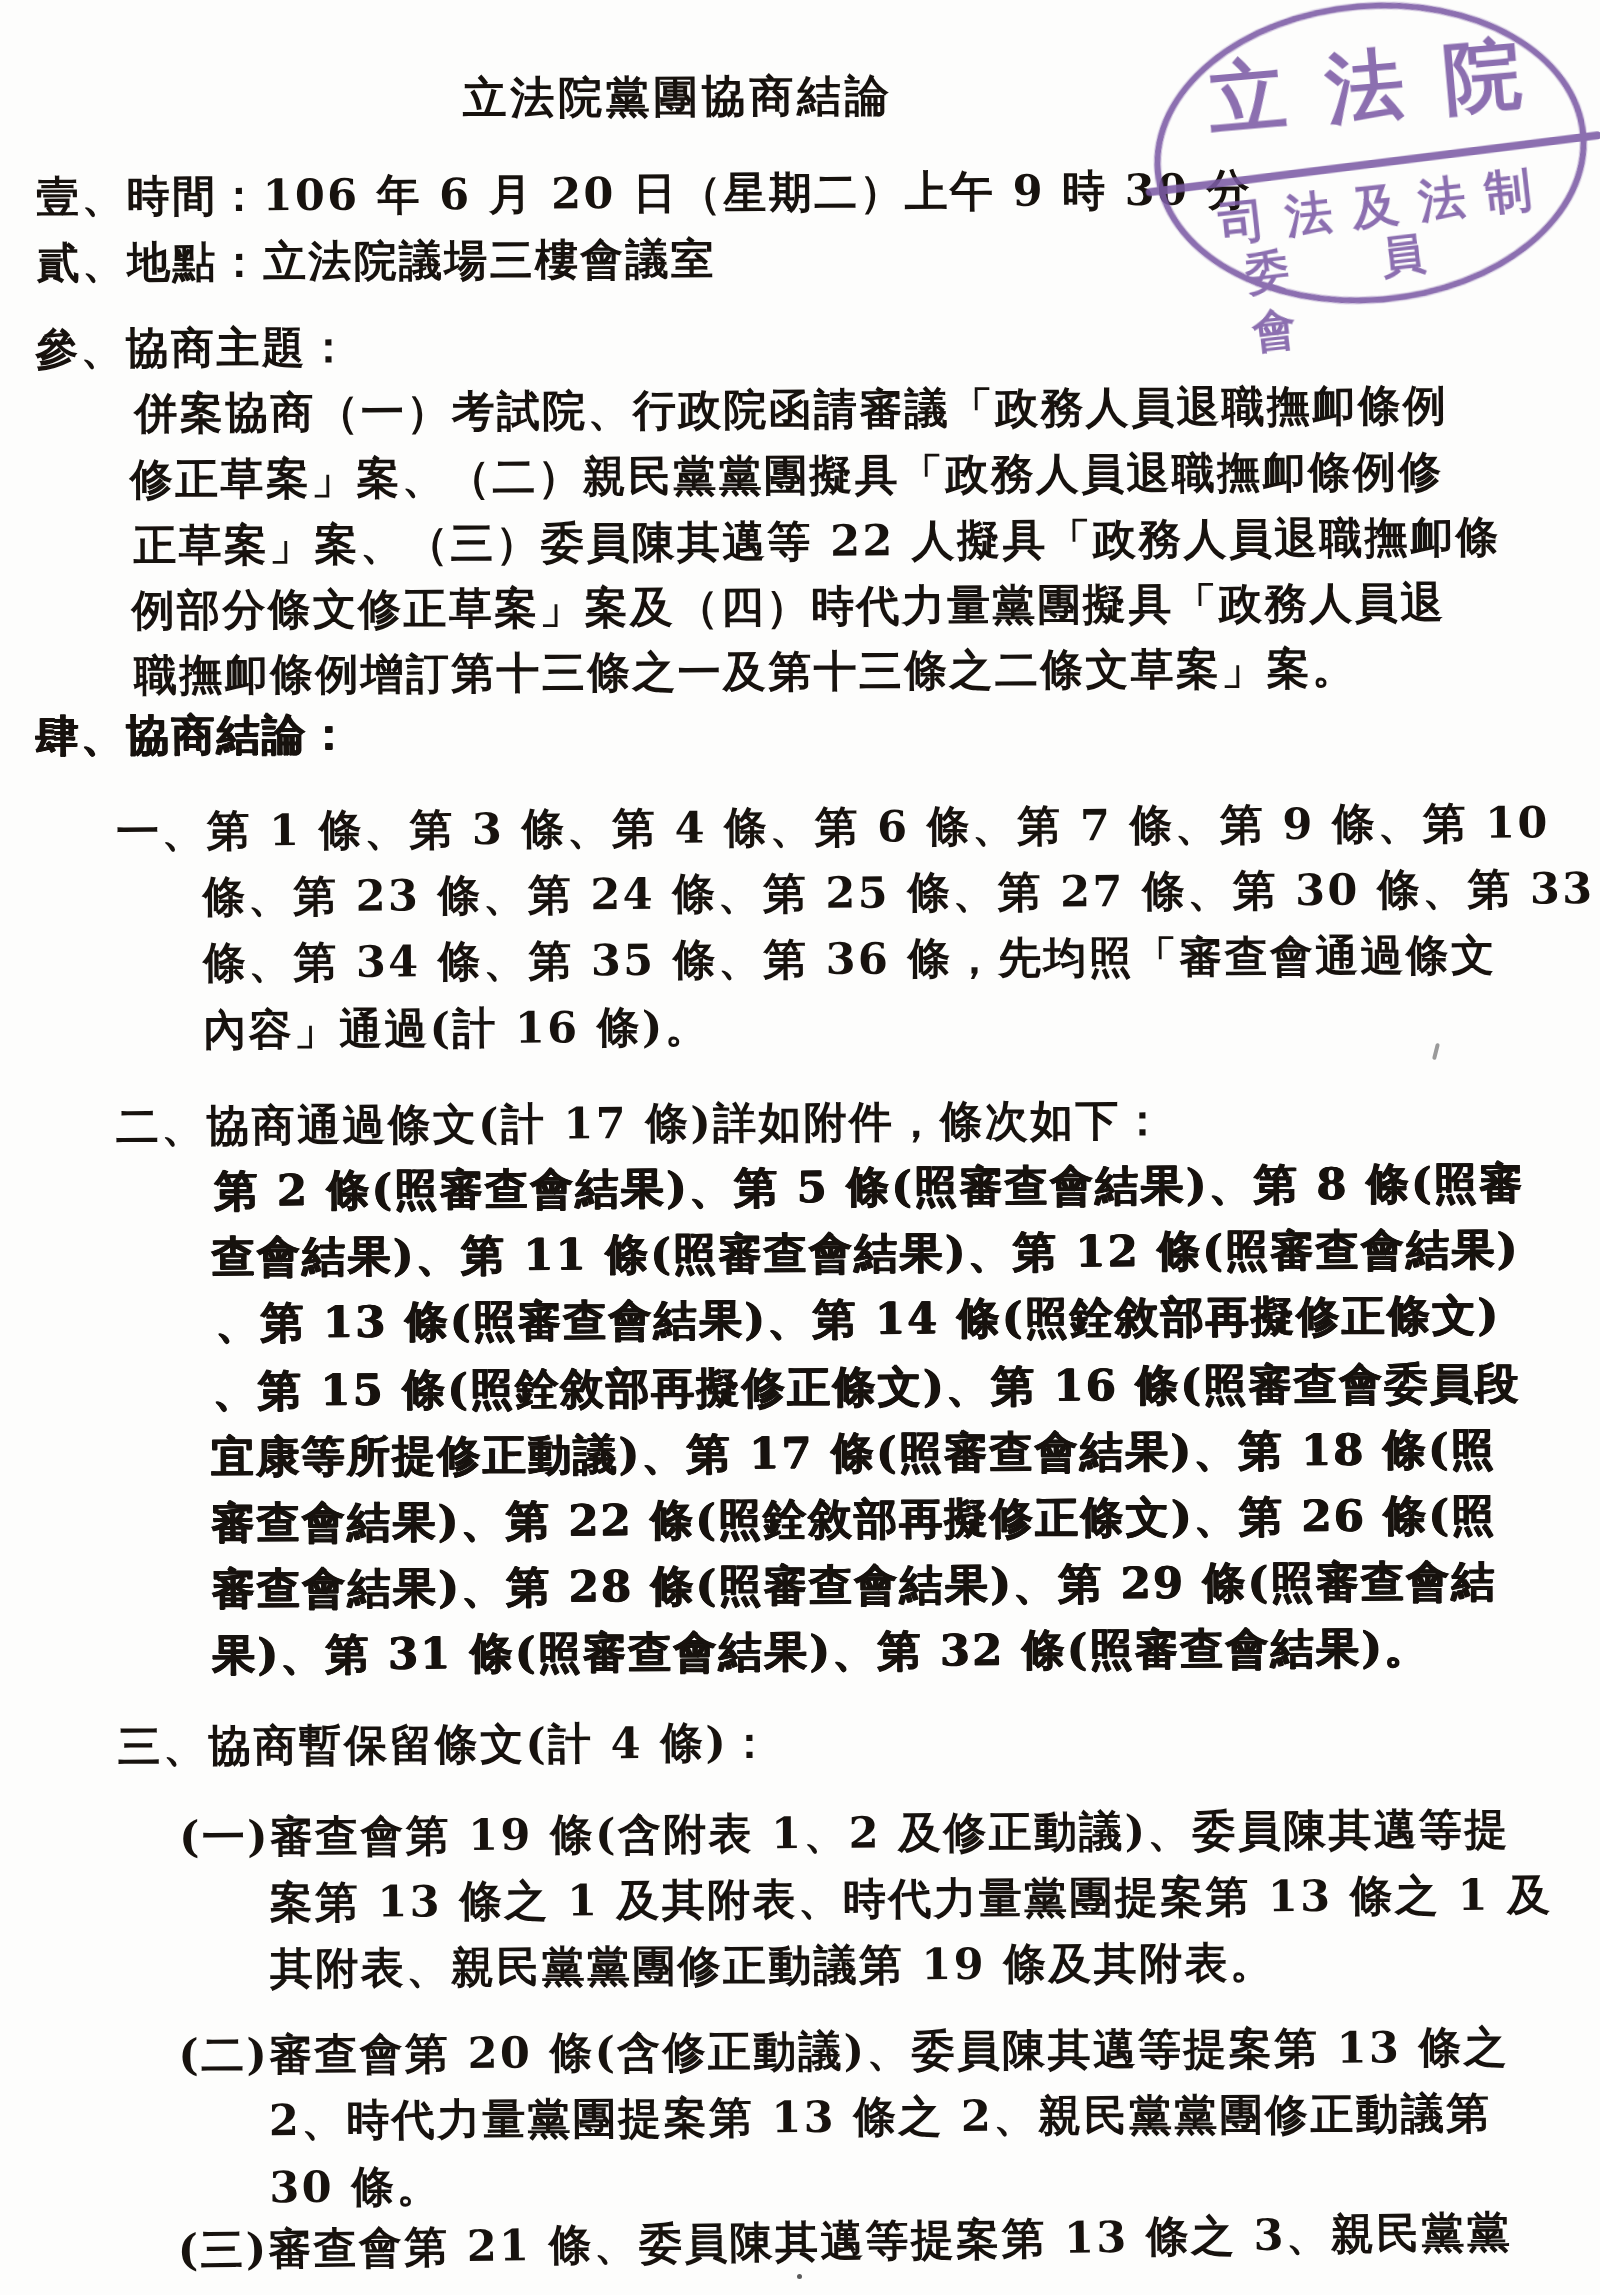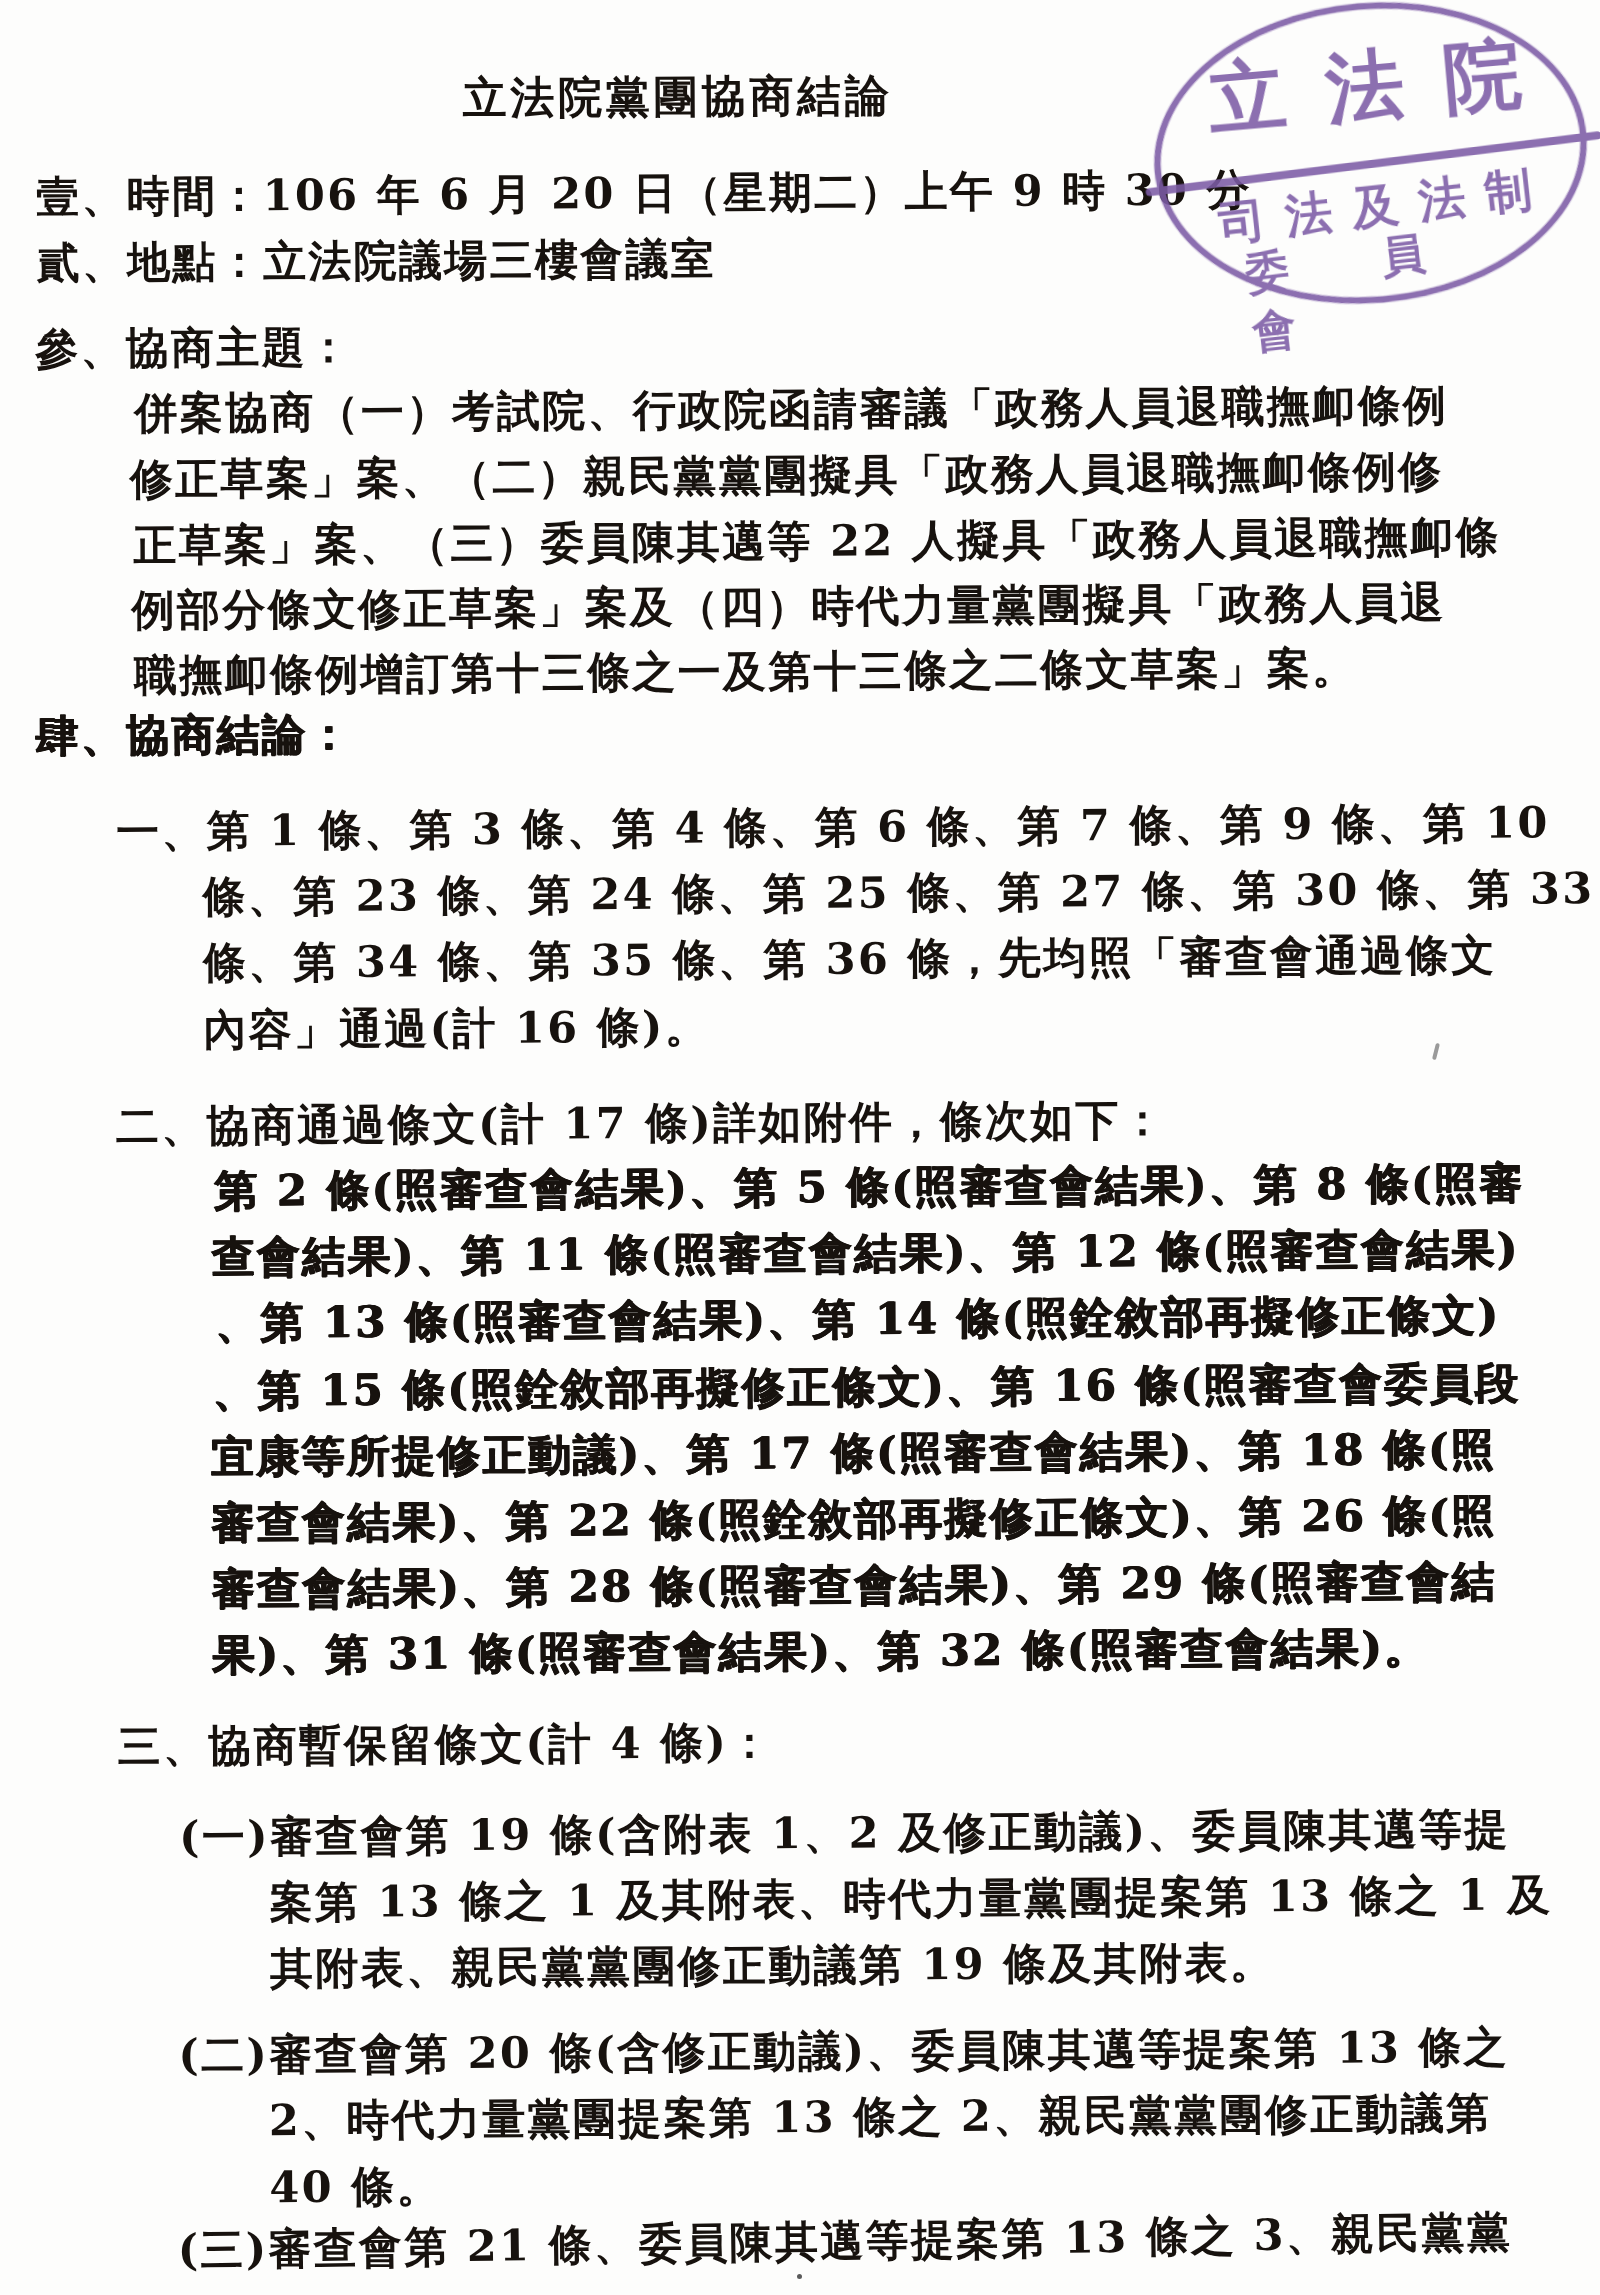--- a/index.html
+++ b/index.html
@@ -117,21 +117,21 @@
   <div class="line heavy" style="left:209px; top:1626px;">果)、第 31 條(照審查會結果)、第 32 條(照審查會結果)。</div>
 
   <div class="line" style="left:114px; top:1717px;">三、協商暫保留條文(計 4 條)：</div>
 
   <div class="line" style="left:175px; top:1808px;">(一)審查會第 19 條(含附表 1、2 及修正動議)、委員陳其邁等提</div>
   <div class="line" style="left:265px; top:1874px;">案第 13 條之 1 及其附表、時代力量黨團提案第 13 條之 1 及</div>
   <div class="line" style="left:265px; top:1940px;">其附表、親民黨黨團修正動議第 19 條及其附表。</div>
 
   <div class="line" style="left:173px; top:2026px;">(二)審查會第 20 條(含修正動議)、委員陳其邁等提案第 13 條之</div>
   <div class="line" style="left:263px; top:2092px;">2、時代力量黨團提案第 13 條之 2、親民黨黨團修正動議第</div>
-  <div class="line" style="left:263px; top:2159px;">40 條。</div>
+  <div class="line" style="left:263px; top:2159px;">30 條。</div>
 
   <div class="line tilt-up" style="left:171px; top:2216px;">(三)審查會第 21 條、委員陳其邁等提案第 13 條之 3、親民黨黨</div>
 
 </div>
 
 <div class="stamp">
   <div class="stamp-ellipse"></div>
   <div class="stamp-org">立法院</div>
   <div class="stamp-divider"></div>
   <div class="stamp-committee">司法及法制</div>

